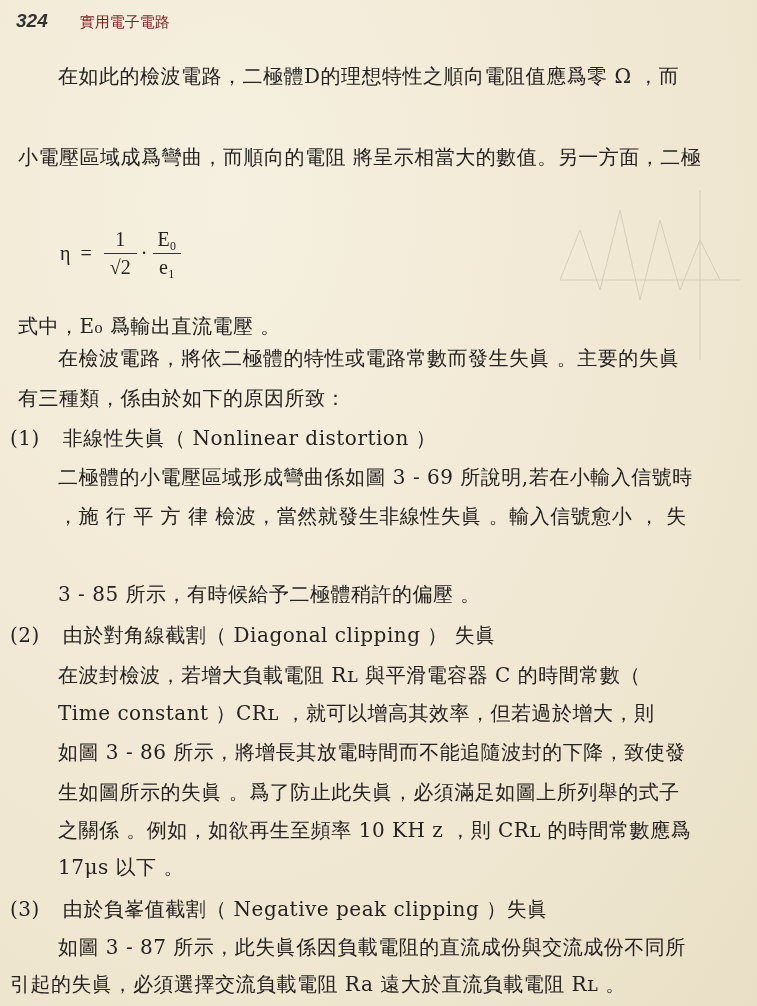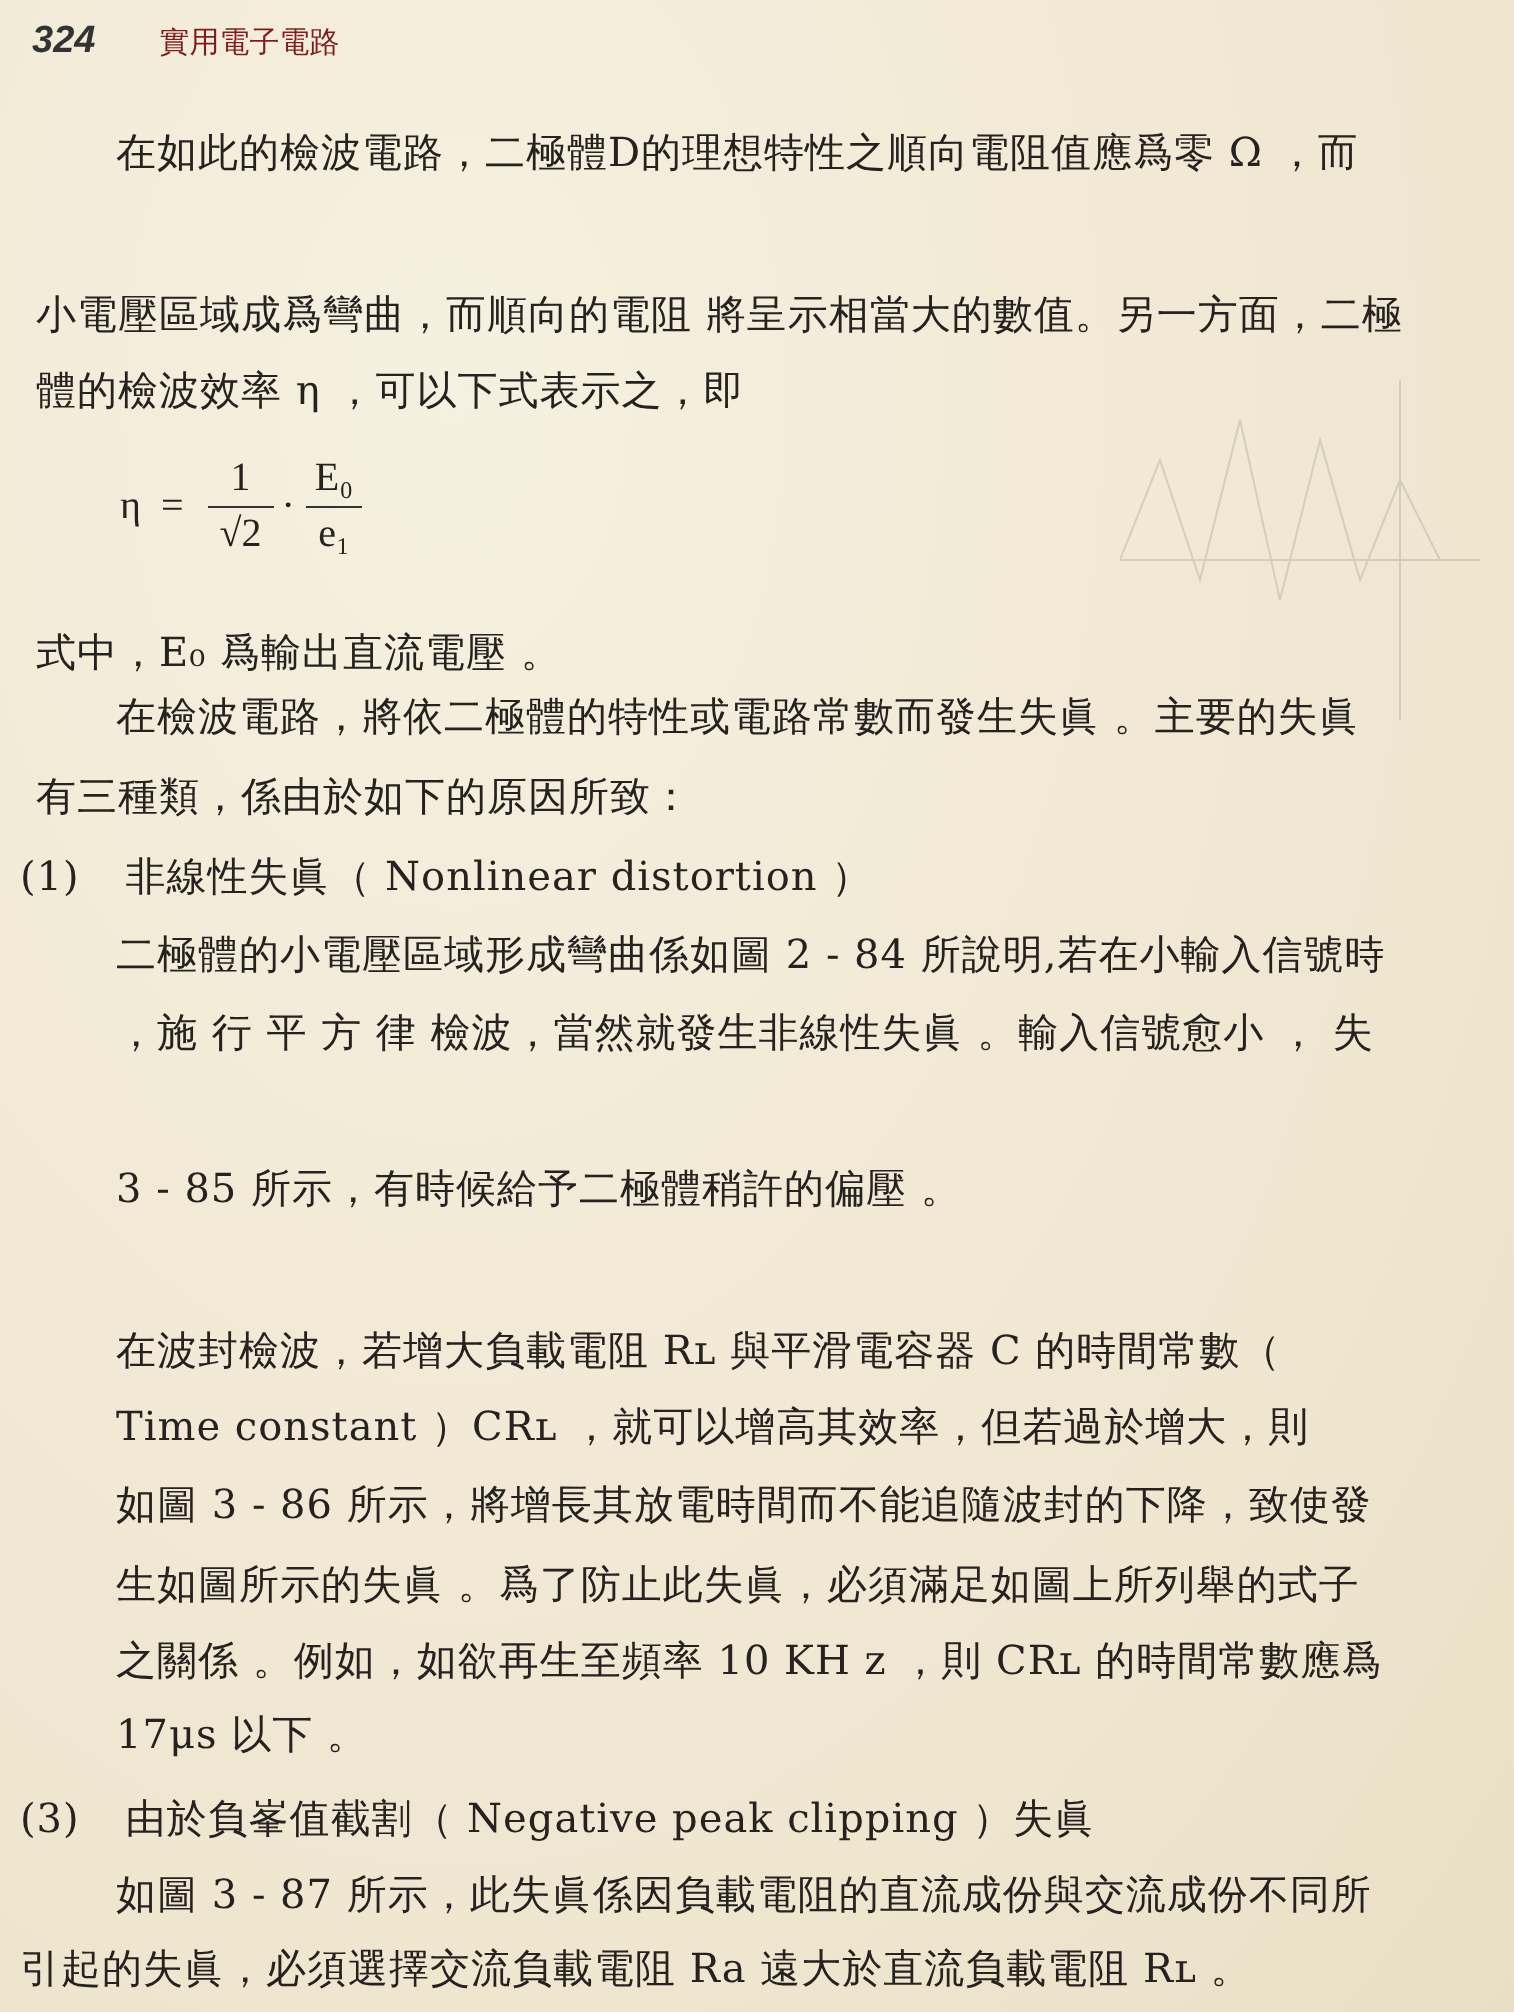--- a/index.html
+++ b/index.html
@@ -34,21 +34,20 @@
   </div>
 
   <svg class="ghost" viewBox="0 0 180 170">
     <polyline points="0,90 20,40 40,100 60,20 80,110 100,30 120,100 140,50 160,90" fill="none" stroke="#555" stroke-width="1"></polyline>
     <line x1="0" y1="90" x2="180" y2="90" stroke="#555" stroke-width="1"></line>
     <line x1="140" y1="0" x2="140" y2="170" stroke="#555" stroke-width="1"></line>
   </svg>
 
   <div class="line" style="left:58px;top:62px">在如此的檢波電路，二極體D的理想特性之順向電阻值應爲零 Ω ，而</div>
   <div class="line" style="left:18px;top:143px">小電壓區域成爲彎曲，而順向的電阻 將呈示相當大的數值。另一方面，二極</div>
-  <div class="line" style="left:18px;top:181px">體的檢波效率 η ，可以下式表示之，即</div>
 
   <div class="formula">
     <span>η</span>
     <span class="eq">=</span>
     <span class="frac">
       <span class="num">1</span>
       <span class="den">√2</span>
     </span>
     <span class="dot">·</span>
     <span class="frac">
@@ -58,24 +57,28 @@
   </div>
 
   <div class="line" style="left:18px;top:312px">式中，E₀ 爲輸出直流電壓 。</div>
   <div class="line" style="left:58px;top:344px">在檢波電路，將依二極體的特性或電路常數而發生失眞 。主要的失眞</div>
   <div class="line" style="left:18px;top:384px">有三種類，係由於如下的原因所致：</div>
 
   <div class="line" style="left:10px;top:424px">
     <span>(1)</span>
     <span style="margin-left:16px">非線性失眞（ Nonlinear distortion ）</span>
   </div>
-  <div class="line" style="left:58px;top:463px">二極體的小電壓區域形成彎曲係如圖 2 - 84 所說明,若在小輸入信號時</div>
+  <div class="line" style="left:58px;top:463px">二極體的小電壓區域形成彎曲係如圖 3 - 69 所說明,若在小輸入信號時</div>
   <div class="line" style="left:58px;top:502px">，施 行 平 方 律 檢波，當然就發生非線性失眞 。輸入信號愈小 ， 失</div>
   <div class="line" style="left:58px;top:580px">3 - 85 所示，有時候給予二極體稍許的偏壓 。</div>
 
+  <div class="line" style="left:10px;top:621px">
+    <span>(2)</span>
+    <span style="margin-left:16px">由於對角線截割（ Diagonal clipping ） 失眞</span>
+  </div>
   <div class="line" style="left:58px;top:661px">在波封檢波，若增大負載電阻 Rʟ 與平滑電容器 C 的時間常數（</div>
   <div class="line" style="left:58px;top:699px">Time constant ）CRʟ ，就可以增高其效率，但若過於增大，則</div>
   <div class="line" style="left:58px;top:738px">如圖 3 - 86 所示，將增長其放電時間而不能追隨波封的下降，致使發</div>
   <div class="line" style="left:58px;top:778px">生如圖所示的失眞 。爲了防止此失眞，必須滿足如圖上所列舉的式子</div>
   <div class="line" style="left:58px;top:816px">之關係 。例如，如欲再生至頻率 10 KH z ，則 CRʟ  的時間常數應爲</div>
   <div class="line" style="left:58px;top:853px">17μs 以下 。</div>
 
   <div class="line" style="left:10px;top:895px">
     <span>(3)</span>
     <span style="margin-left:16px">由於負峯值截割（ Negative peak clipping ）失眞</span>

